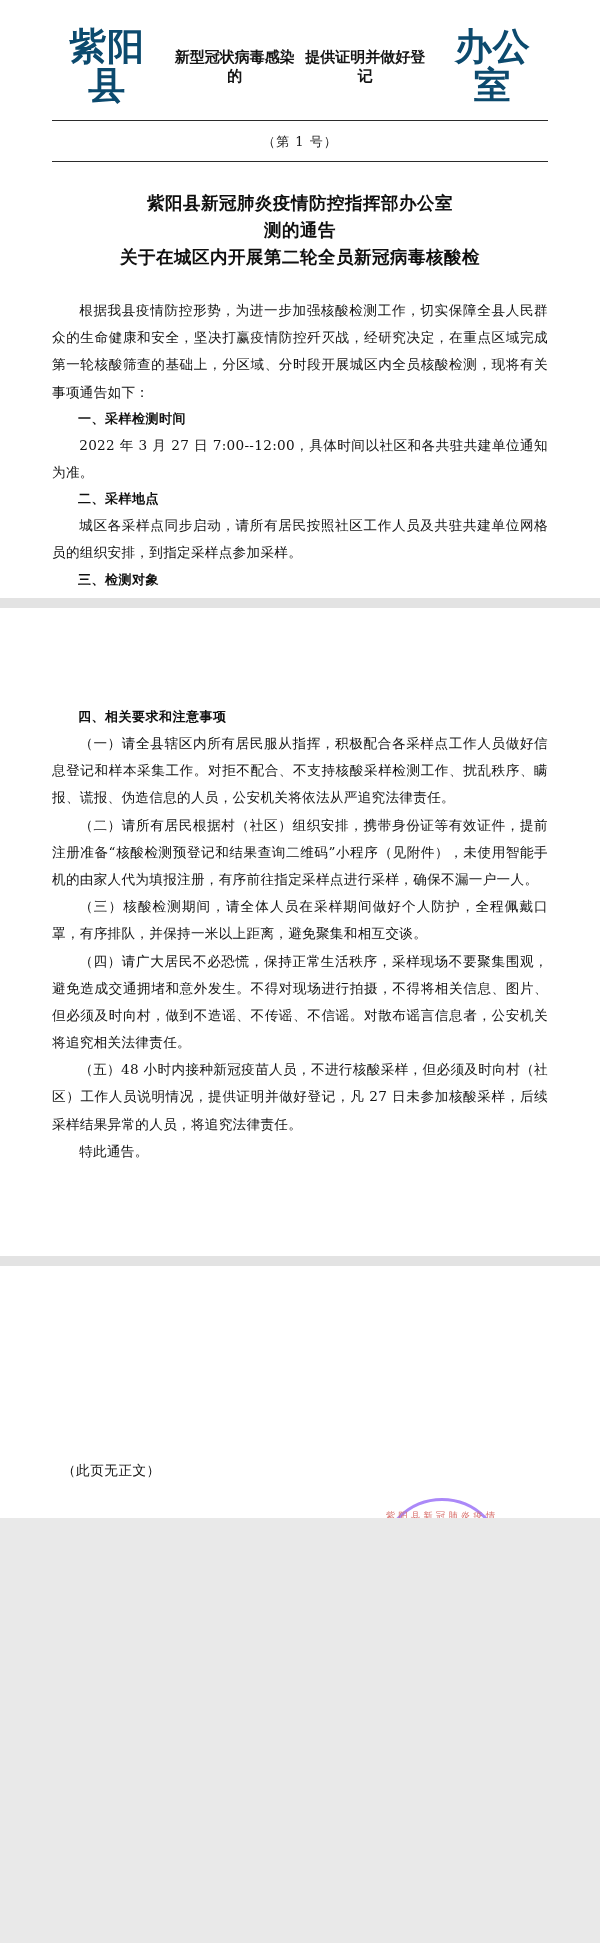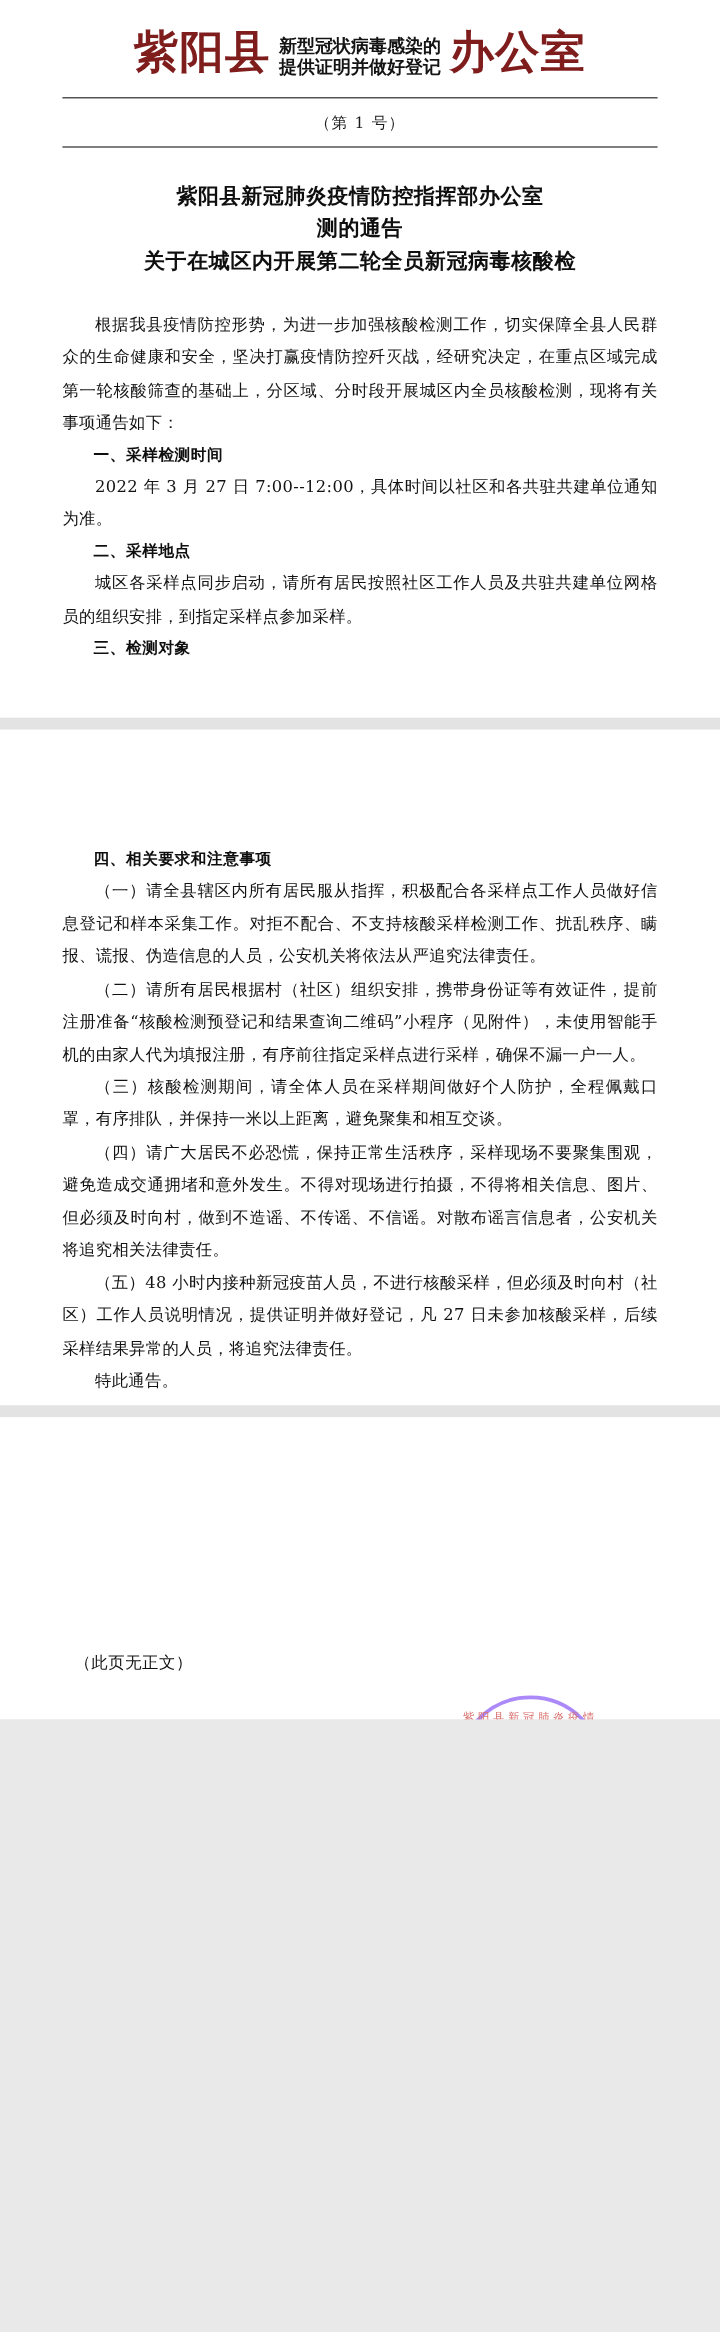--- a/index.html
+++ b/index.html
@@ -36,30 +36,30 @@
     position: relative;
     padding-top: 10px;
   }
   .masthead-row {
     display: flex;
     align-items: center;
     justify-content: center;
     gap: 4px;
   }
   .mh-big {
-    font-family: Liberation Mono, monospace;
+    font-family: Liberation Sans, sans-serif;
     font-weight: bold;
     font-size: 37px;
     letter-spacing: 1px;
-    color: #7f1d1d;
+    color: #0c4a6e;
     line-height: 1.05;
   }
   .mh-stack {
     display: flex;
-    flex-direction: column;
+    flex-direction: row;
     justify-content: center;
     font-family: "DejaVu Serif", "Liberation Serif", serif;
     font-weight: bold;
     font-size: 15px;
     line-height: 1.25;
     color: #141414;
     text-align: center;
     padding: 0 3px;
   }
   .rule {
@@ -111,21 +111,21 @@
     text-indent: 2em;
     letter-spacing: 0.5px;
   }
   .body-block {
     margin-top: 26px;
   }
 
   
   .p2 {
     padding: 96px 52px 60px 52px;
-    height: 563px;
+    height: 648px;
   }
 
   
   .p3 {
     padding: 0 52px;
     height: 252px;
     position: relative;
   }
   .no-text {
     font-family: "DejaVu Serif", "Liberation Serif", serif;

